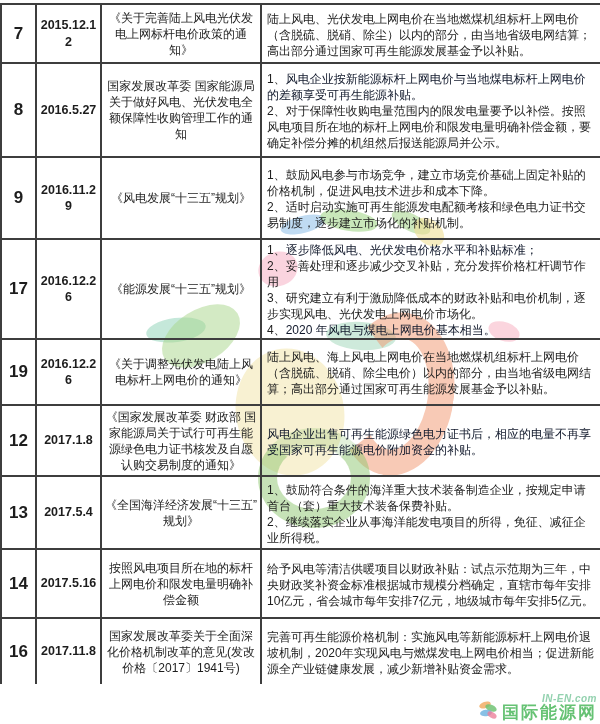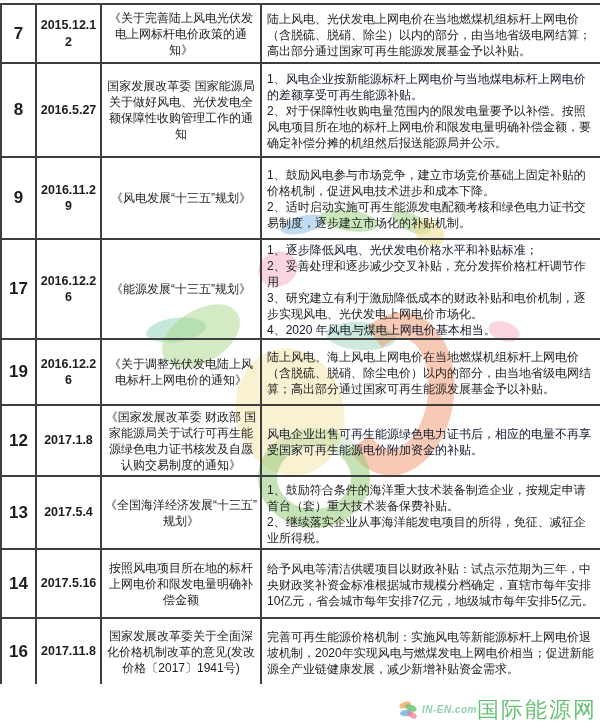--- a/index.html
+++ b/index.html
@@ -20,23 +20,23 @@
   .wm-petal-teal1  {left:146px;top:318px;width:60px;height:24px;background:rgba(150,214,188,.55);transform:rotate(-8deg);}
   .wm-petal-teal2  {left:326px;top:322px;width:70px;height:28px;background:rgba(158,214,184,.5);transform:rotate(4deg);}
   .wm-leaf-green   {left:158px;top:310px;width:86px;height:52px;background:rgba(168,214,138,.5);transform:rotate(-32deg);}
   .wm-petal-bigyellow{left:236px;top:348px;width:108px;height:128px;background:rgba(243,232,180,.6);transform:rotate(-12deg);}
   .wm-swoosh-orange{left:338px;top:312px;width:116px;height:164px;background:transparent;
     border:26px solid rgba(242,150,110,.5);border-left-color:transparent;transform:rotate(8deg);box-sizing:border-box;}
   .wm-ring-green   {left:258px;top:428px;width:112px;height:100px;background:transparent;
     border:19px solid rgba(142,198,112,.5);border-top-color:rgba(142,198,112,.25);box-sizing:border-box;}
   
   .brand{position:absolute;right:3px;bottom:3px;z-index:3;display:flex;align-items:flex-end;gap:3px;opacity:.85;}
-  .brand-txt{display:flex;flex-direction:row;align-items:center;line-height:1;}
+  .brand-txt{display:flex;flex-direction:column;align-items:flex-end;line-height:1;}
   .brand-domain{font-size:10px;font-weight:bold;font-style:italic;color:#7fc9a0;letter-spacing:.5px;}
-  .brand-name{font-size:22px;font-weight:normal;color:#4cb85c;letter-spacing:2px;text-shadow:0 0 1px #ffffff;}
+  .brand-name{font-size:17px;font-weight:bold;color:#4cb85c;letter-spacing:2px;text-shadow:0 0 1px #ffffff;}
   
   table{position:relative;z-index:1;border-collapse:collapse;table-layout:fixed;
     width:600px;margin-top:3px;background:transparent;}
   td{border:2px solid #3e3e3e;padding:0;vertical-align:middle;overflow:hidden;color:#1d1d1d;}
   td:last-child{border-right:none;}
   tr:last-child td{border-bottom:none;}
   td.num{font-size:17px;font-weight:bold;text-align:center;}
   td.date{font-size:12.5px;font-weight:bold;text-align:center;word-break:break-all;padding:0 3px;line-height:1.3;}
   td.title{font-size:12px;text-align:center;line-height:16px;padding:1px 3px;border-radius:7px;}
   td.content{font-size:12px;line-height:16px;padding:2px 4px 0 5px;text-align:left;}

